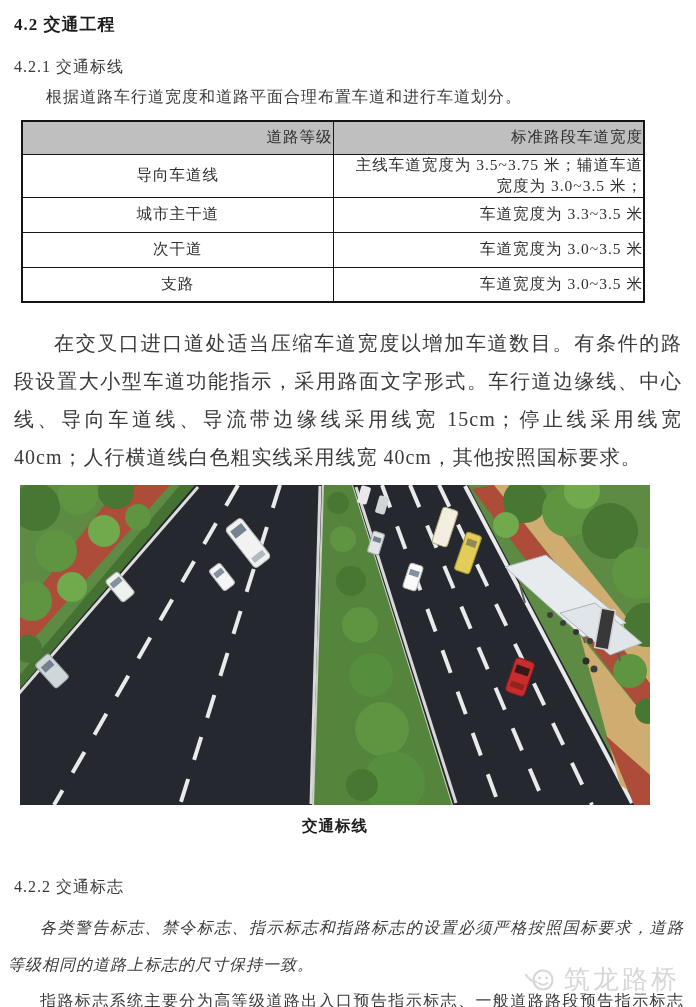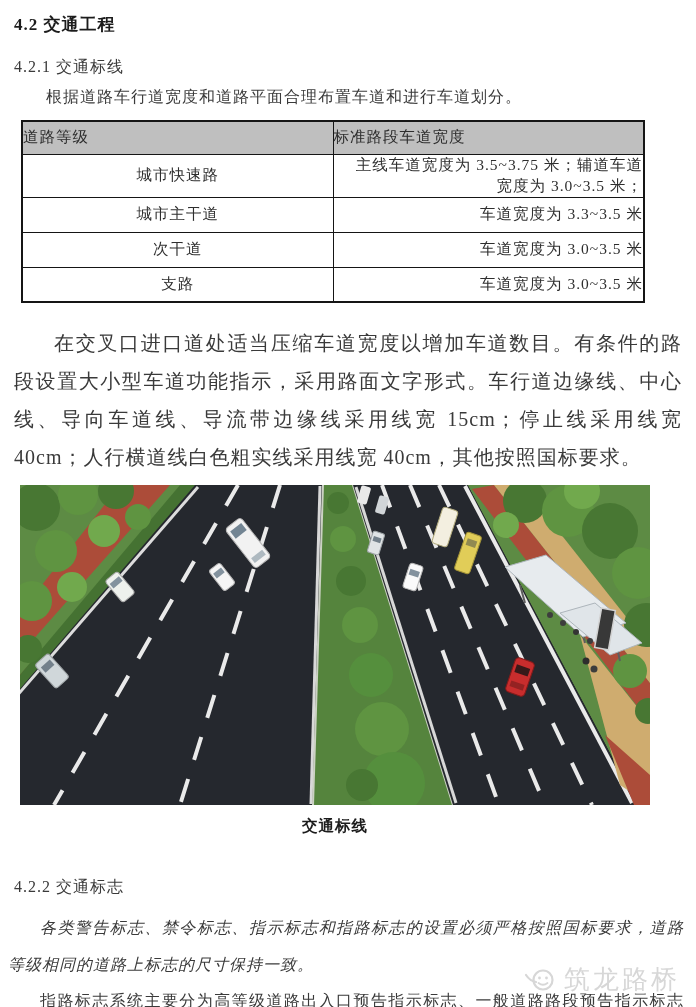--- a/index.html
+++ b/index.html
@@ -34,21 +34,21 @@
     border:2px solid #151515;
     table-layout:fixed;
   }
   table.lane th, table.lane td {
     border:1px solid #151515;
     font-size:15.5px;
     font-weight:normal;
     color:#2e2e2e;
     letter-spacing:1px;
   }
-  table.lane th { background:#bfbfbf; height:33px; text-align:left; }
+  table.lane th { background:#bfbfbf; height:33px; text-align:right; }
   table.lane td { height:35px; }
   td.grade { width:124px; text-align:center; }
   td.w { padding-left:20px; text-align:right; }
   .para {
     margin:21px 14px 0 14px;
     text-indent:2em;
     text-align:justify;
     font-size:20px; line-height:38px; letter-spacing:1px; color:#3a3a3a;
   }
   figure.roadfig { margin:9px 0 0 20px; width:554px; }
@@ -89,21 +89,21 @@
 
 <table class="lane">
   <thead>
     <tr>
       <th>道路等级</th>
       <th>标准路段车道宽度</th>
     </tr>
   </thead>
   <tbody>
     <tr>
-      <td class="grade">城市快速路</td>
+      <td class="grade">导向车道线</td>
       <td class="w">主线车道宽度为 3.5~3.75 米；辅道车道宽度为 3.0~3.5 米；</td>
     </tr>
     <tr>
       <td class="grade">城市主干道</td>
       <td class="w">车道宽度为 3.3~3.5 米</td>
     </tr>
     <tr>
       <td class="grade">次干道</td>
       <td class="w">车道宽度为 3.0~3.5 米</td>
     </tr>

